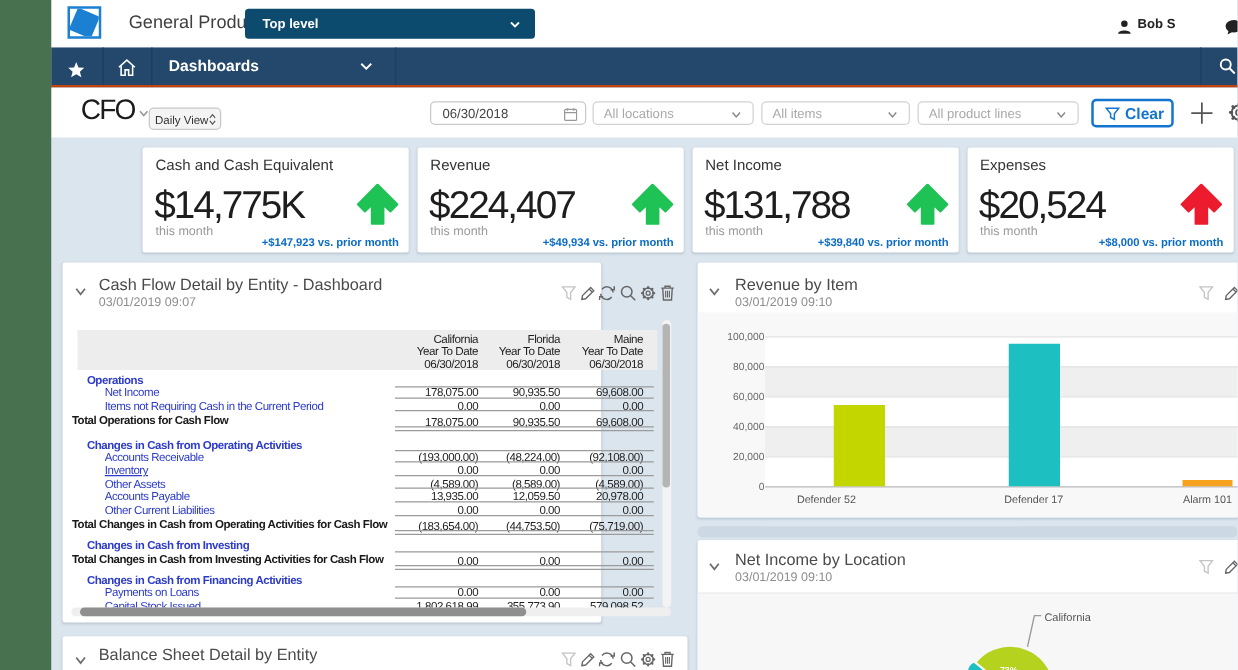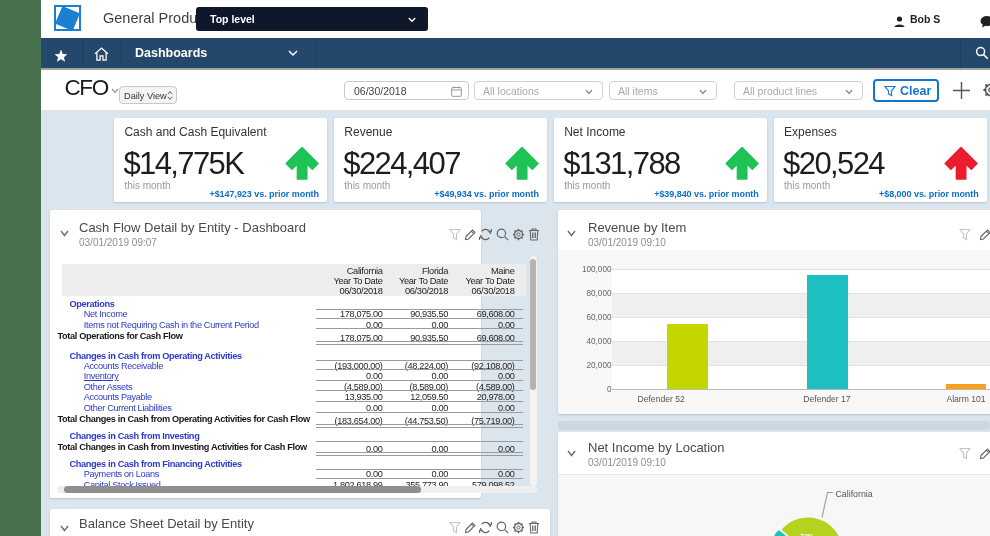--- a/index.html
+++ b/index.html
@@ -12,39 +12,39 @@
 </style></head>
 <body>
 
 <div class="abs" style="left:41px;top:0;width:949px;height:38px;background:#fff;">
 
   <div class="abs" style="left:13px;top:5px;width:27px;height:26px;border:2.5px solid #1b80d2;background:#fff;overflow:hidden;">
     <div class="abs" style="left:2px;top:2px;width:19px;height:19px;background:#1b80d2;transform:rotate(23deg);"></div>
   </div>
   <div class="abs" style="left:46px;top:10px;font-size:14.5px;color:#3f3f3f;margin-left:16px;">General Product</div>
 
-  <div class="abs" style="left:155px;top:7px;width:232px;height:24px;background:#0f172a;border-radius:3px;">
+  <div class="abs" style="left:155px;top:7px;width:232px;height:24px;background:#0c4a6e;border-radius:3px;">
     <div class="abs" style="left:14px;top:6px;font-size:10.5px;font-weight:bold;color:#fff;">Top level</div>
     <svg class="abs" style="right:12px;top:9.5px;" width="8" height="6" viewBox="0 0 10 7">
         <path d="M1 1 L5 5 L9 1" stroke="#fff" stroke-width="1.8" fill="none"></path>
       </svg>
   </div>
 
   <svg class="abs" style="left:853px;top:16px;" width="11" height="12" viewBox="0 0 11 12">
       <circle cx="5.5" cy="3" r="2.6" fill="#222"></circle>
       <path d="M0.5 11 C0.5 7.5 10.5 7.5 10.5 11 Z" fill="#222"></path>
     </svg>
   <div class="abs" style="left:869px;top:13px;font-size:10.5px;font-weight:bold;color:#222;">Bob S</div>
   <svg class="abs" style="left:939px;top:16px;" width="14" height="12" viewBox="0 0 14 12">
       <ellipse cx="7" cy="5" rx="6.5" ry="5" fill="#222"></ellipse>
       <path d="M3 8 L2 11.5 L7 9 Z" fill="#222"></path>
     </svg>
 </div>
 
-<div class="abs" style="left:41px;top:38px;width:949px;height:32px;background:#23486b;border-bottom:2px solid #a3a3a3;box-shadow:0 2px 3px rgba(60,80,100,.35);">
+<div class="abs" style="left:41px;top:38px;width:949px;height:32px;background:#23486b;border-bottom:2px solid #c2410c;box-shadow:0 2px 3px rgba(60,80,100,.35);">
   <svg class="abs" style="left:13px;top:10.5px;" width="14" height="14" viewBox="0 0 24 24">
       <path d="M12 1 L15 8.5 L23 9 L17 14.3 L19 22 L12 17.7 L5 22 L7 14.3 L1 9 L9 8.5 Z" fill="#fff"></path>
     </svg>
   <div class="abs" style="left:41px;top:0;width:1px;height:30px;background:#1b3e61;"></div>
   <svg class="abs" style="left:52px;top:8px;" width="17" height="17" viewBox="0 0 24 24">
       <path d="M3 11 L12 3 L21 11" stroke="#fff" stroke-width="1.8" fill="none"></path>
       <path d="M5.5 9.5 V20 H10 V14 H14 V20 H18.5 V9.5" stroke="#fff" stroke-width="1.8" fill="none"></path>
     </svg>
   <div class="abs" style="left:80px;top:0;width:1px;height:30px;background:#1b3e61;"></div>
   <div class="abs" style="left:94px;top:8px;font-size:12.5px;font-weight:bold;color:#fff;">Dashboards</div>
@@ -79,21 +79,21 @@
         <path d="M3 0.5 V2.5 M8 0.5 V2.5" stroke="#999" stroke-width="1"></path>
       </svg>
   </div>
 
   <div class="abs" style="left:433px;top:10.5px;width:129px;height:19.5px;border:1px solid #d2d2d2;border-radius:4px;background:#fff;">
     <span class="abs" style="left:8px;top:3.5px;font-size:10.5px;color:#a9a9a9;">All locations</span>
     <svg class="abs" style="right:9px;top:7px;" width="8" height="6" viewBox="0 0 8 6">
         <path d="M1 1 L4 4.5 L7 1" stroke="#888" stroke-width="1.2" fill="none"></path>
       </svg>
   </div>
-  <div class="abs" style="left:568px;top:10.5px;width:108px;height:19.5px;border:1px solid #d2d2d2;border-radius:4px;background:#fff;">
+  <div class="abs" style="left:568px;top:10.5px;width:119px;height:19.5px;border:1px solid #d2d2d2;border-radius:4px;background:#fff;">
     <span class="abs" style="left:8px;top:3.5px;font-size:10.5px;color:#a9a9a9;">All items</span>
     <svg class="abs" style="right:9px;top:7px;" width="8" height="6" viewBox="0 0 8 6">
         <path d="M1 1 L4 4.5 L7 1" stroke="#888" stroke-width="1.2" fill="none"></path>
       </svg>
   </div>
   <div class="abs" style="left:693px;top:10.5px;width:129px;height:19.5px;border:1px solid #d2d2d2;border-radius:4px;background:#fff;">
     <span class="abs" style="left:8px;top:3.5px;font-size:10.5px;color:#a9a9a9;">All product lines</span>
     <svg class="abs" style="right:9px;top:7px;" width="8" height="6" viewBox="0 0 8 6">
         <path d="M1 1 L4 4.5 L7 1" stroke="#888" stroke-width="1.2" fill="none"></path>
       </svg>

